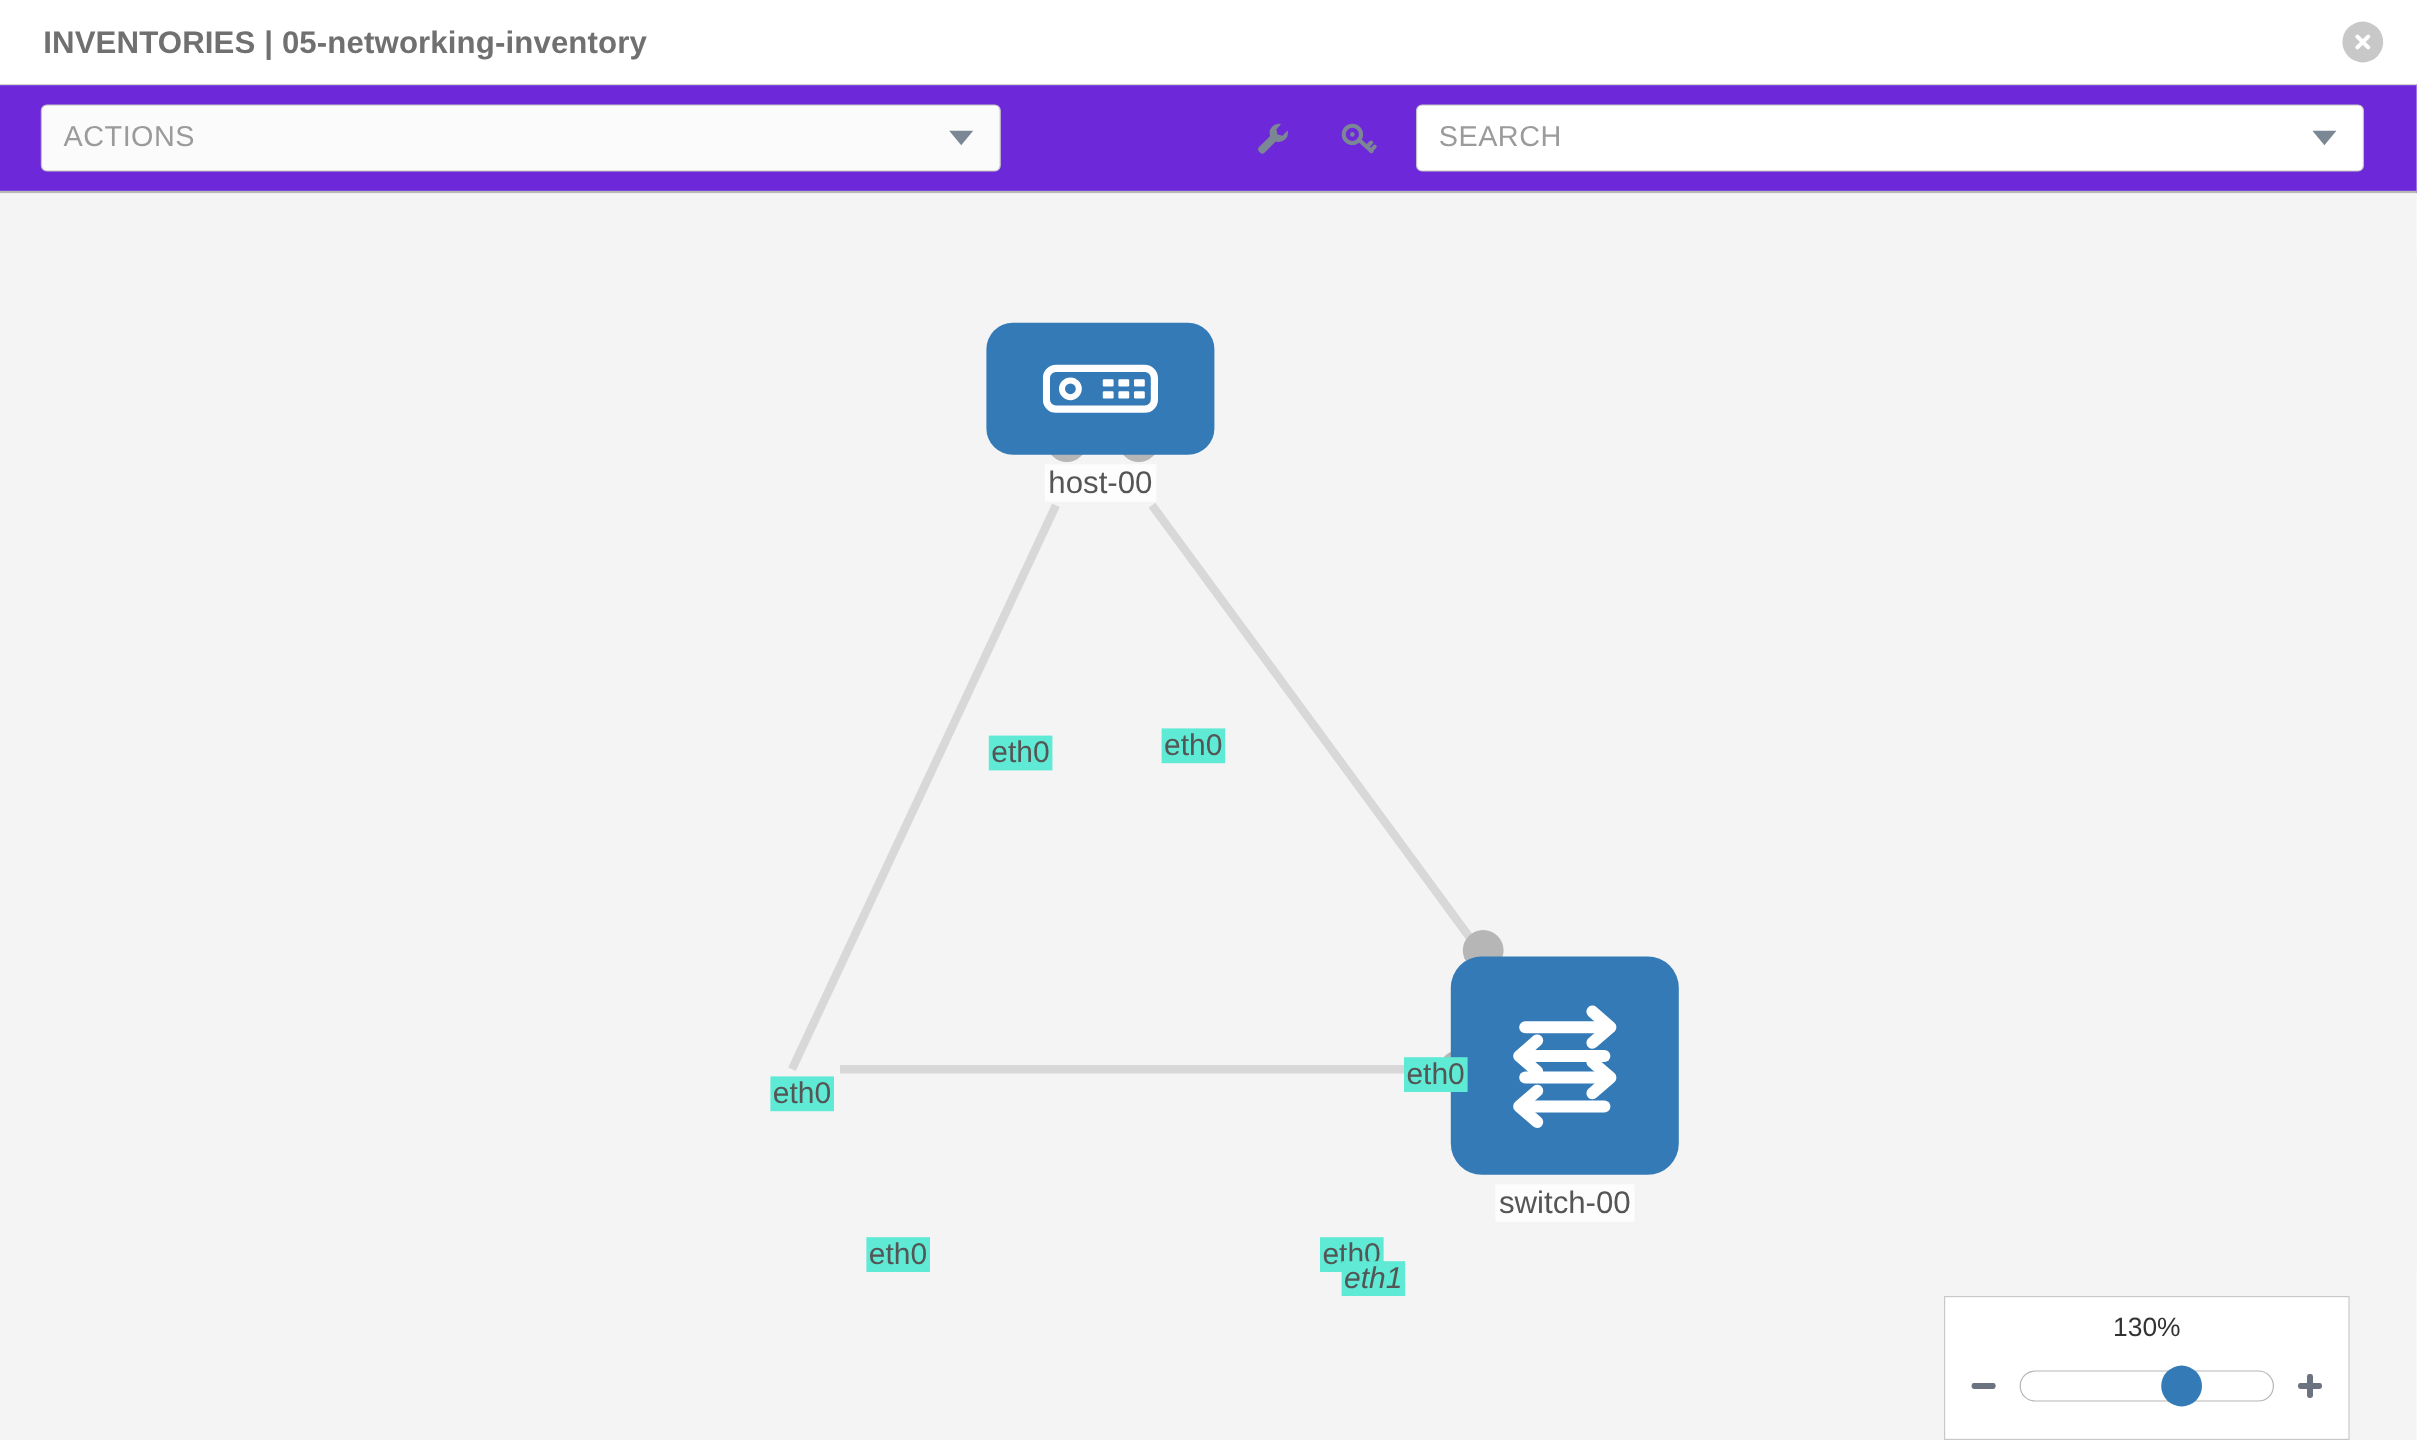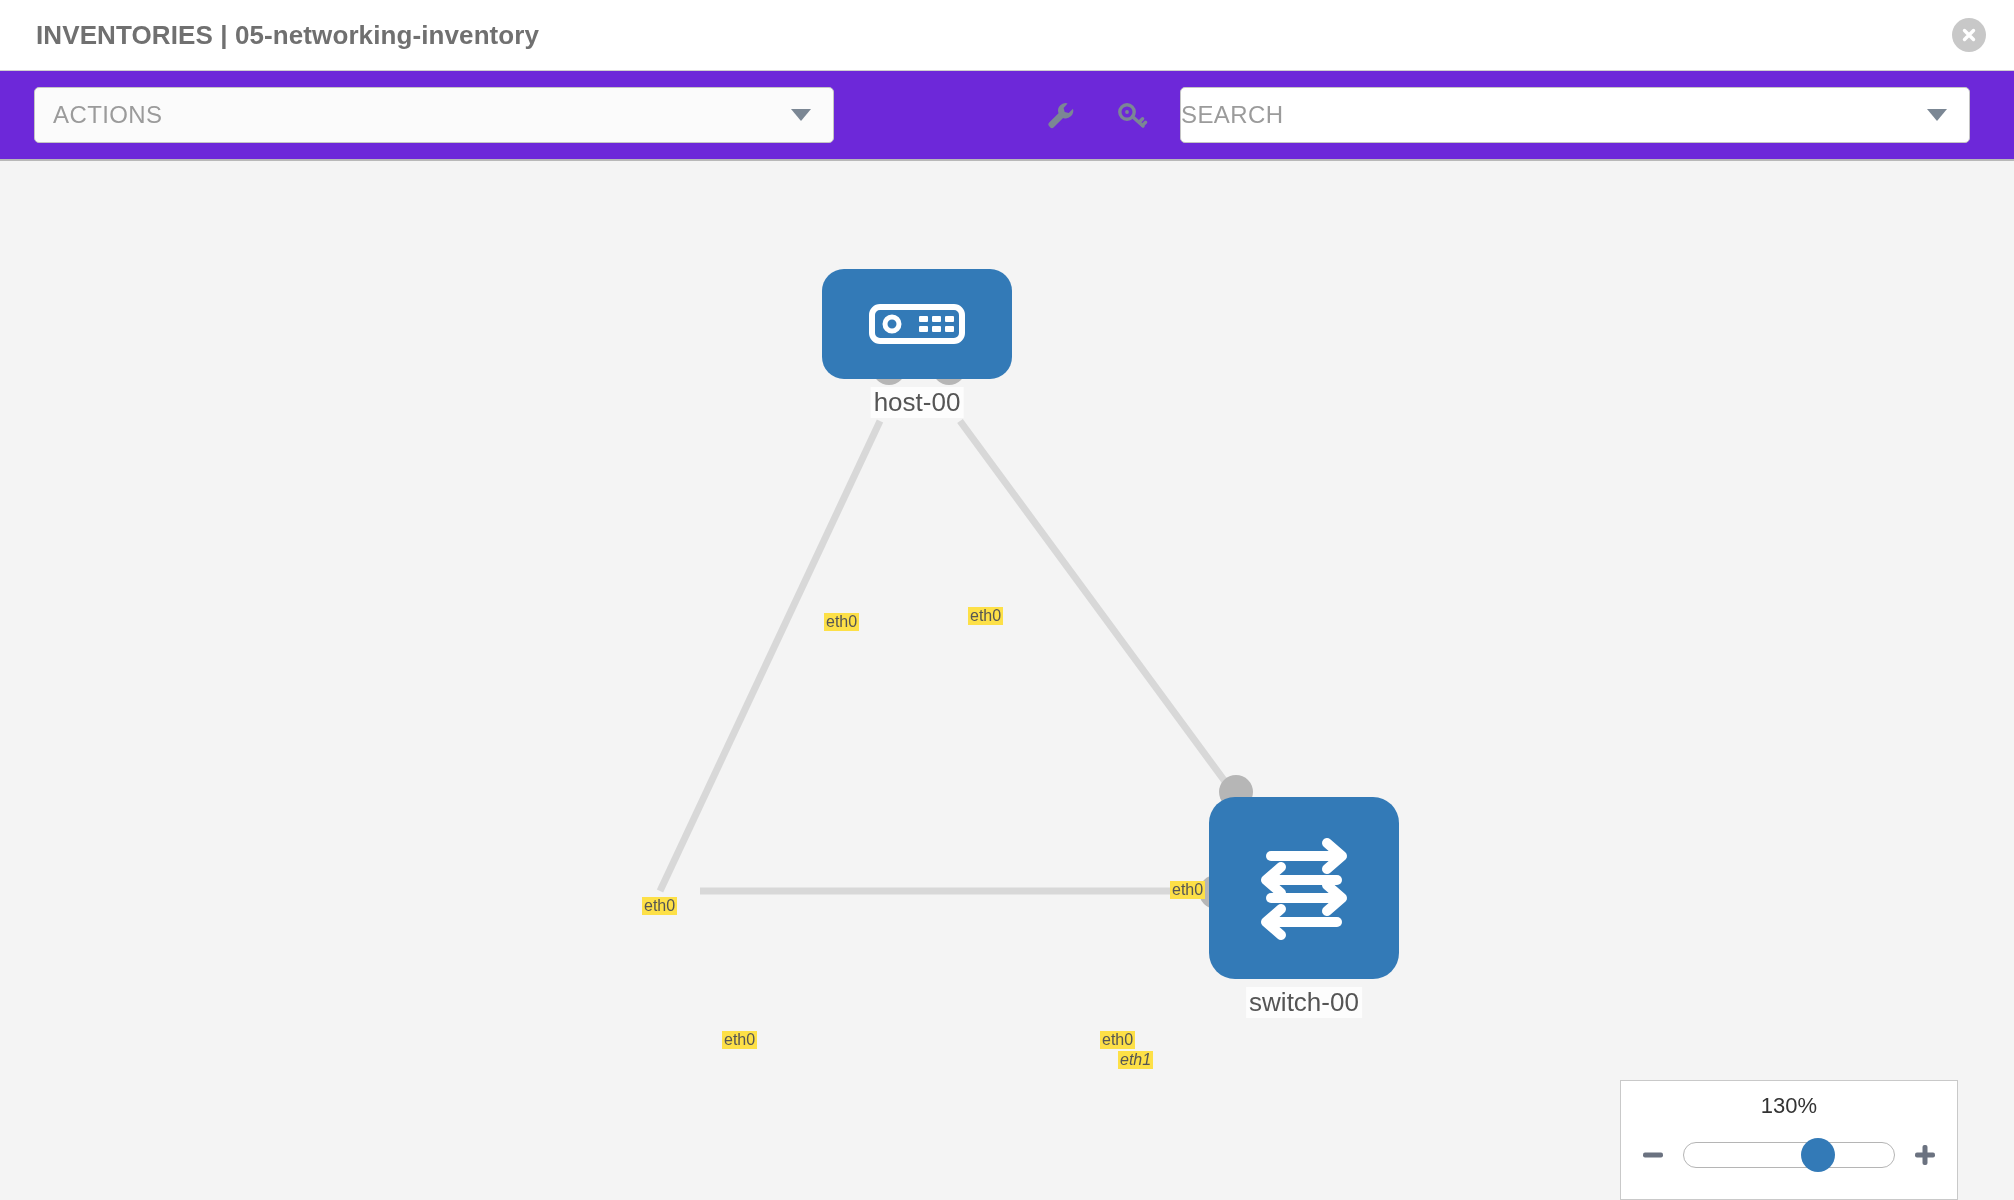--- a/index.html
+++ b/index.html
@@ -81,20 +81,21 @@
   .search-box {
     position: absolute;
     left: 1180px; width: 790px; height: 56px;
     background: #ffffff;
     border: 1px solid #c4c4c4;
     border-radius: 5px;
     display: flex; align-items: center;
     cursor: text;
   }
   .search-box .s-label {
+    margin-left: 18px;
     font-size: 24px;
     color: #9b9b9b;
     letter-spacing: 0.4px;
     text-align: right;
   }
 
   
   .canvas {
     position: absolute;
     top: 161px; left: 0;
@@ -130,23 +131,23 @@
   .anchor {
     position: absolute;
     width: 34px; height: 34px;
     border-radius: 50%;
     background: #b6b6b6;
     z-index: 2;
   }
 
   .edge-label {
     position: absolute;
-    font-size: 16px;
+    font-size: 25px;
     color: #555555;
-    background: #fde047;
+    background: #5eead4;
     padding: 0 2px;
     white-space: nowrap;
     z-index: 5;
   }
 
   
   .zoom-panel {
     position: absolute;
     left: 1620px; top: 1080px;
     width: 338px; height: 120px;

